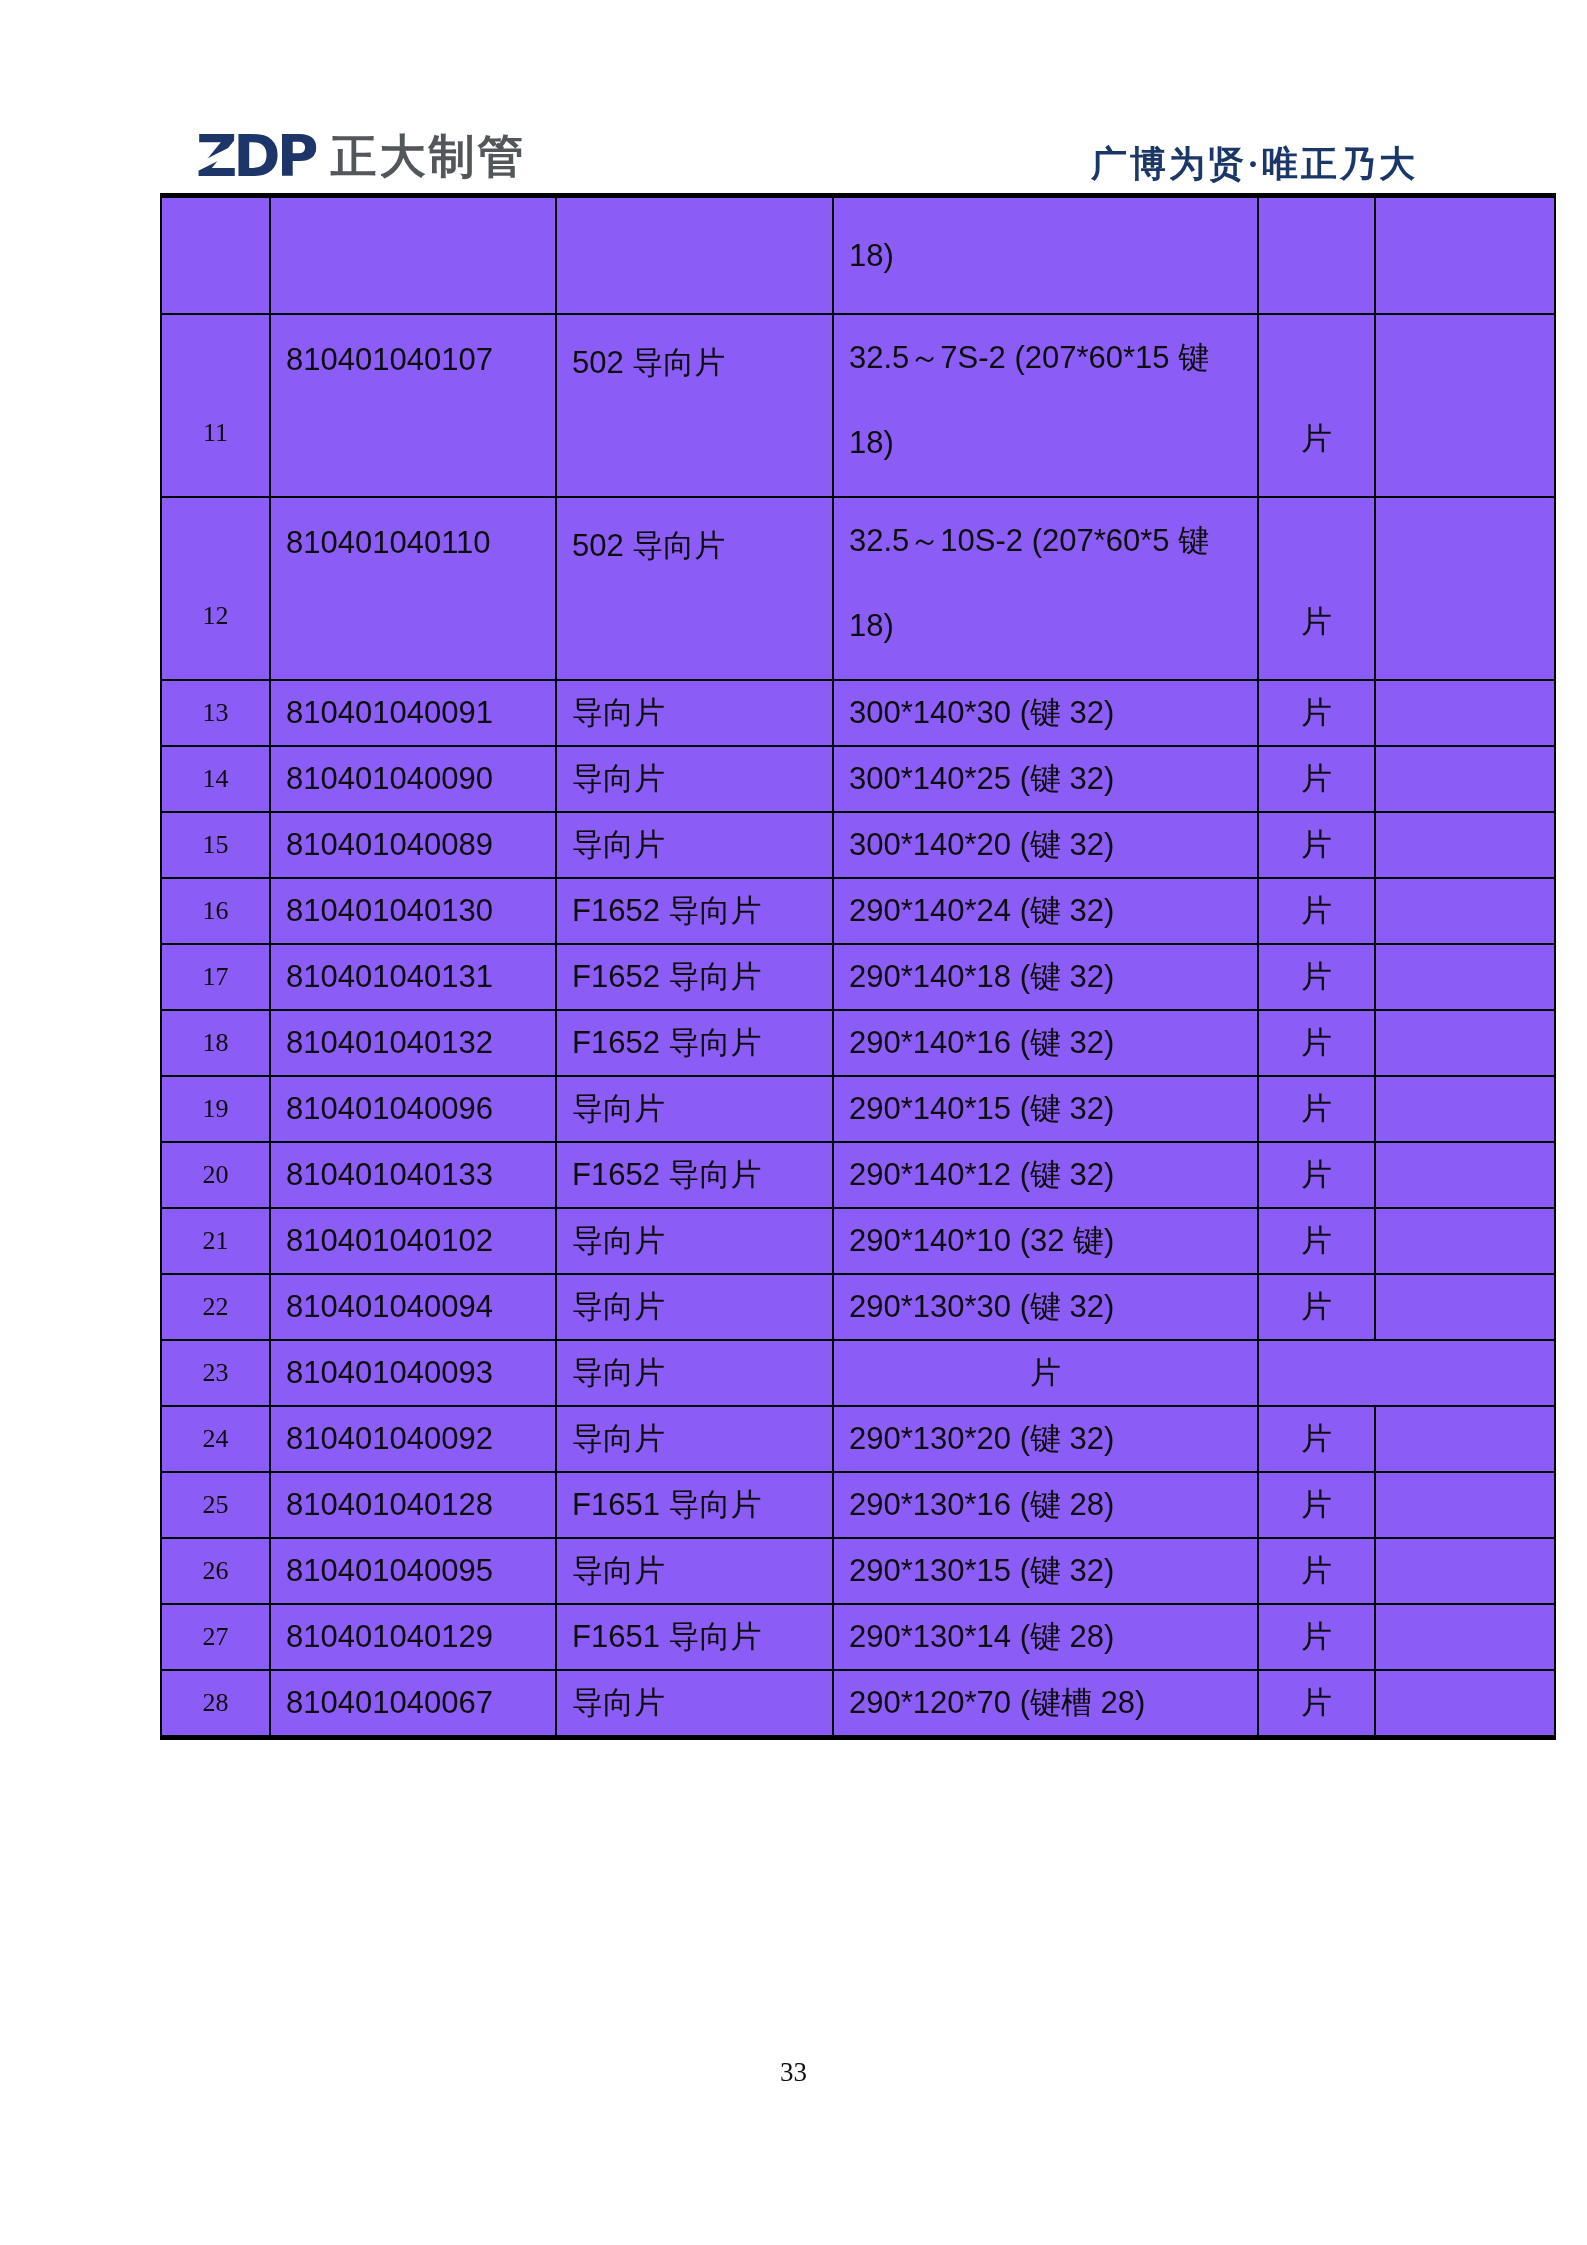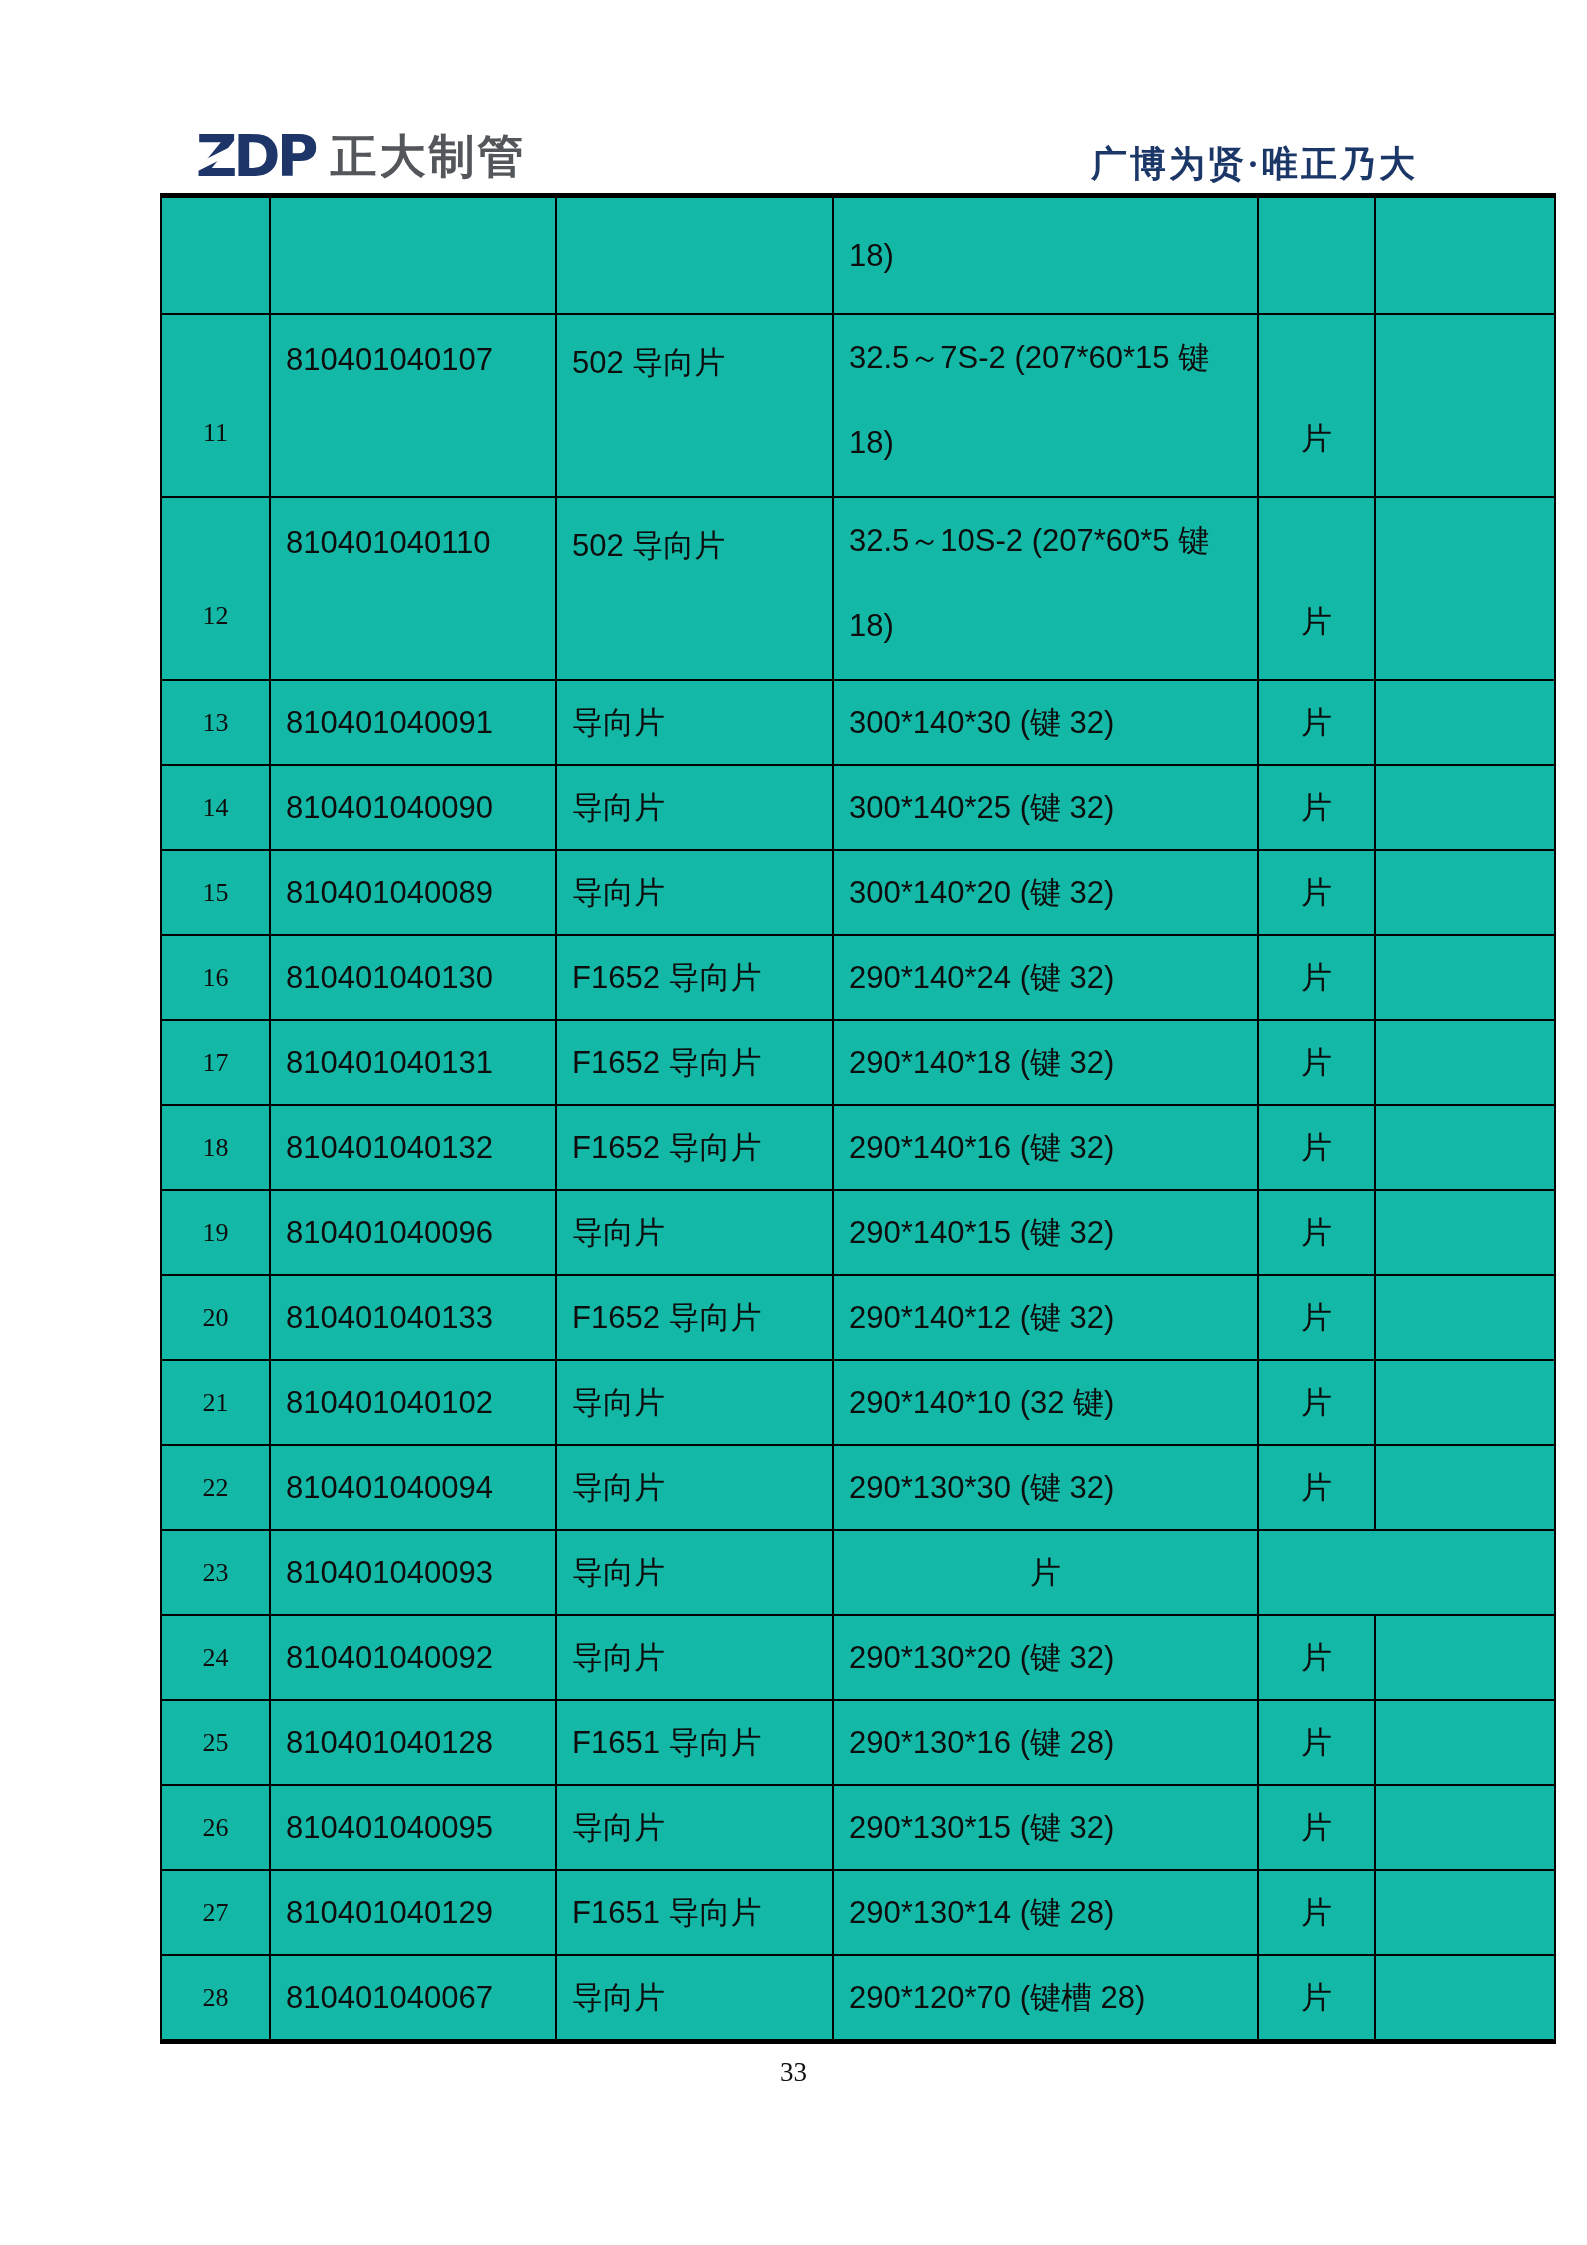--- a/index.html
+++ b/index.html
@@ -68,30 +68,30 @@
 
   
   .parts-table {
     position: absolute;
     left: 160px;
     top: 193px;
     width: 1396px;
     border: 2px solid #000;
     border-top-width: 5px;
     border-bottom-width: 5px;
-    background: #14b8a6;
+    background: #8b5cf6;
   }
   .row {
     display: grid;
     grid-template-columns: 107px 286px 277px 425px 117px 180px;
   }
   .row + .row { border-top: 2px solid #000; }
   .row.partial { height: 115px; }
   .row.tall    { height: 183px; }
-  .row.normal  { height: 85px; }
+  .row.normal  { height: 66px; }
 
   .cell {
     display: flex;
     align-items: center;
     overflow: hidden;
     color: #0d0d0d;
     font-size: 31px;
   }
   .cell + .cell { border-left: 2px solid #000; }
 

